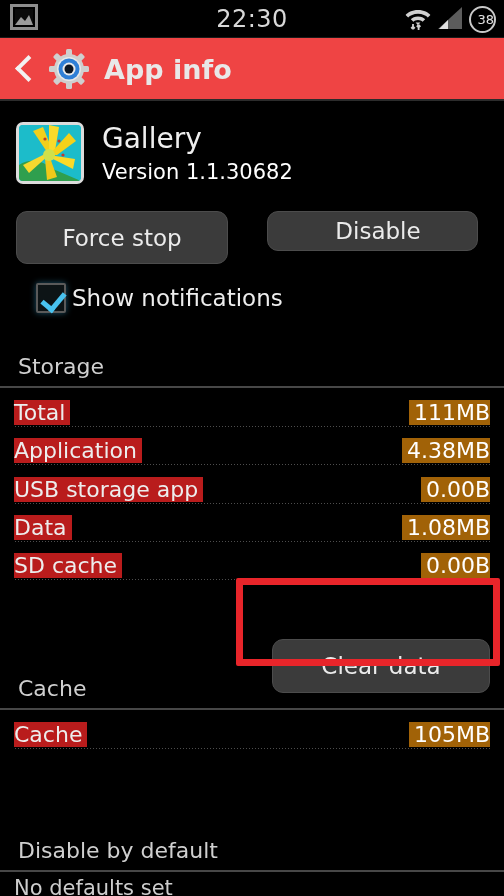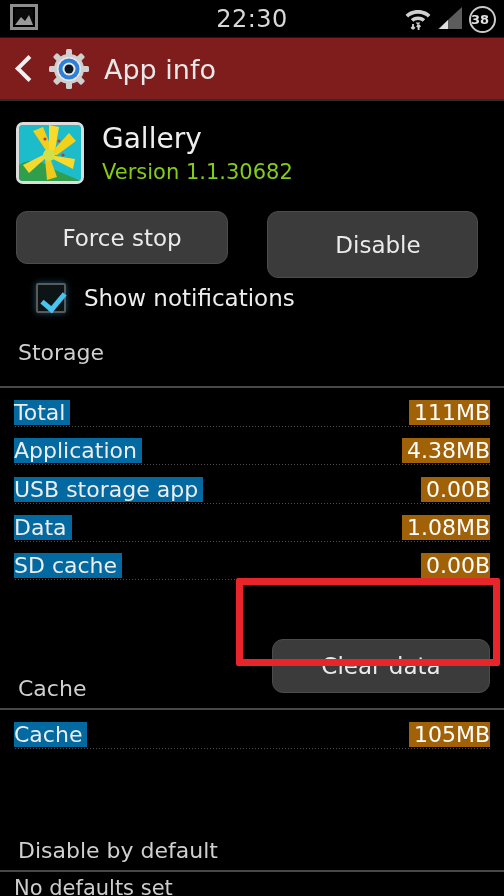--- a/index.html
+++ b/index.html
@@ -18,27 +18,27 @@
   }
   .sb-left { position:absolute; left:10px; top:4px; }
   .sb-clock {
     position:absolute; left:0; top:4px; width:504px; text-align:center;
     color:#d8d8d8; font-size:24px; letter-spacing:0.5px; line-height:30px;
   }
   .sb-right { position:absolute; right:8px; top:4px; display:flex; align-items:center; gap:7px; }
   .batt {
     width:27px; height:27px; border-radius:50%;
     border:2px solid #c9c9c9; color:#e2e2e2;
-    font-size:13px; font-weight:bold; line-height:23px; text-align:left;
+    font-size:13px; font-weight:normal; line-height:23px; text-align:right;
   }
 
   
   .actionbar {
     position:absolute; top:38px; left:0; width:504px; height:62px;
-    background:#7f1d1d; display:flex; align-items:center;
+    background:#ef4444; display:flex; align-items:center;font-weight:bold;
   }
   .back-chevron {
     margin-left:10px; width:30px; height:38px; position:relative; cursor:pointer;
   }
   .back-chevron::before {
     content:""; position:absolute; left:9px; top:9px;
     width:15px; height:15px;
     border-left:4px solid #f2f2f2; border-bottom:4px solid #f2f2f2;
     transform:rotate(45deg);
   }
@@ -46,51 +46,51 @@
   .ab-title { margin-left:14px; color:#e8e8e8; font-size:27px; }
   .ab-underline { position:absolute; top:99px; left:0; width:504px; height:2px; background:#2c2c2c; }
 
   
   .appheader { position:absolute; top:112px; left:0; width:456px; height:80px; }
   .appicon {
     position:absolute; left:16px; top:10px; width:68px; height:62px;
     border-radius:7px; border:3px solid #dcdcdc; overflow:hidden; background:#15bcc8;
   }
   .appname { position:absolute; left:102px; top:10px; color:#efefef; font-size:28px; }
-  .appver  { position:absolute; left:102px; top:48px; color:#84cc16; font-size:21px; }
+  .appver  { position:absolute; left:102px; top:48px; color:#ffffff; font-size:21px; }
 
   
   .btn {
     background:#3b3b3b; border:1px solid #4c4c4c; border-radius:11px;
     color:#ebebeb; text-align:center; cursor:pointer; font-size:23px;
     display:flex; align-items:center; justify-content:center;
   }
   #btn-force-stop { position:absolute; left:16px; top:211px; width:212px; height:53px; }
-  #btn-disable    { position:absolute; left:267px; top:211px; width:211px; height:67px;padding-left:11px; }
+  #btn-disable    { position:absolute; left:267px; top:211px; width:211px; height:40px;padding-left:11px; }
 
   
   .cbrow { position:absolute; left:36px; top:283px; display:flex; align-items:center; cursor:pointer; }
   .cbox {
     width:30px; height:30px; border:2px solid #5a5a5a; border-radius:2px;
     background:#0d1416; position:relative; box-shadow:0 0 6px rgba(64,180,230,.45);
   }
   .cbox::after {
     content:""; position:absolute; left:8px; top:3px;
     width:10px; height:18px;
     border-right:5px solid #49c3f0; border-bottom:5px solid #49c3f0;
     transform:rotate(40deg);
   }
-  .cblabel { margin-left:18px; color:#ededed; font-size:23px; }
+  .cblabel { margin-left:6px; color:#ededed; font-size:23px; }
 
   
   .sec-header { position:absolute; left:18px; color:#cfcfcf; font-size:22px; }
   .sec-rule { position:absolute; left:0; width:504px; height:2px; background:#474747; }
 
   .row { position:absolute; left:14px; width:476px; height:33px; }
-  .row .lbl { position:absolute; left:0; top:0; color:#ededed; font-size:22px; background:#0369a1; padding-right:5px; z-index:2; }
+  .row .lbl { position:absolute; left:0; top:0; color:#ededed; font-size:22px; background:#b91c1c; padding-right:5px; z-index:2; }
   .row .val { position:absolute; right:0; top:0; color:#ffffff; font-size:22px; background:#a16207; padding-left:5px; z-index:2; }
   .row .leader {
     position:absolute; left:0; right:0; bottom:6px; height:1px; z-index:1;
     background-image:radial-gradient(circle, #4d4d4d 0.6px, transparent 0.7px);
     background-size:3px 1px; background-repeat:repeat-x;
   }
 
   #btn-clear-data  { position:absolute; left:272px; top:594px; width:218px; height:54px;margin-top:45px; }
   #btn-clear-cache { position:absolute; left:221px; top:757px; width:269px; height:50px; }
 
@@ -185,21 +185,21 @@
   </div>
 
   <div class="btn" id="btn-force-stop">Force stop</div>
   <div class="btn" id="btn-disable">Disable</div>
 
   <div class="cbrow">
     <span class="cbox"></span>
     <span class="cblabel">Show notifications</span>
   </div>
 
-  <div class="sec-header" style="top:340px">Storage</div>
+  <div class="sec-header" style="top:354px">Storage</div>
   <div class="sec-rule" style="top:386px"></div>
 
   <div class="row" style="top:400px">
     <span class="lbl">Total</span>
     <span class="leader"></span>
     <span class="val">111MB</span>
   </div>
   <div class="row" style="top:438px">
     <span class="lbl">Application</span>
     <span class="leader"></span>

